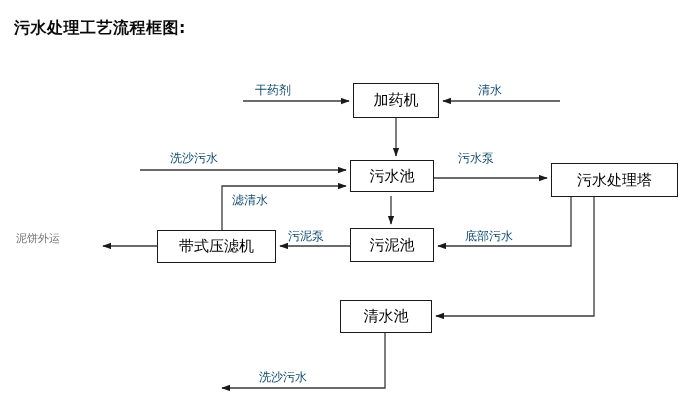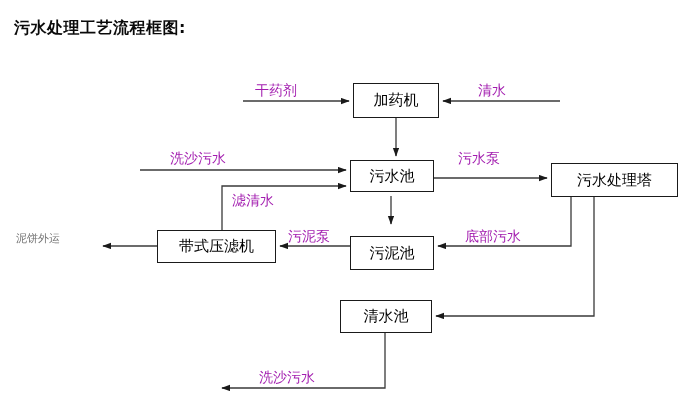--- a/index.html
+++ b/index.html
@@ -41,22 +41,22 @@
     display: flex;
     align-items: center;
     justify-content: center;
     color: #000000;
     font-size: 15px;
     white-space: nowrap;
     z-index: 3;
   }
   .edge-label {
     position: absolute;
-    font-size: 14px;
-    color: #a21caf;
+    font-size: 12px;
+    color: #0c4a6e;
     white-space: nowrap;
     background: transparent;
     z-index: 4;
   }
   .free-label {
     position: absolute;
     font-size: 11px;
     color: #737373;
     white-space: nowrap;
     z-index: 4;
@@ -113,21 +113,21 @@
   </div>
 
   <div class="node" style="left:551px; top:163px; width:127px; height:34px;">
     <span>污水处理塔</span>
   </div>
 
   <div class="node" style="left:157px; top:230px; width:119px; height:33px;">
     <span>带式压滤机</span>
   </div>
 
-  <div class="node" style="left:350px; top:228px; width:84px; height:34px;margin-top:8px;">
+  <div class="node" style="left:350px; top:228px; width:84px; height:34px;">
     <span>污泥池</span>
   </div>
 
   <div class="node" style="left:340px; top:300px; width:92px; height:33px;">
     <span>清水池</span>
   </div>
 
   <div class="edge-label" style="left:255px; top:82px;">干药剂</div>
 
   <div class="edge-label" style="left:478px; top:82px;">清水</div>

